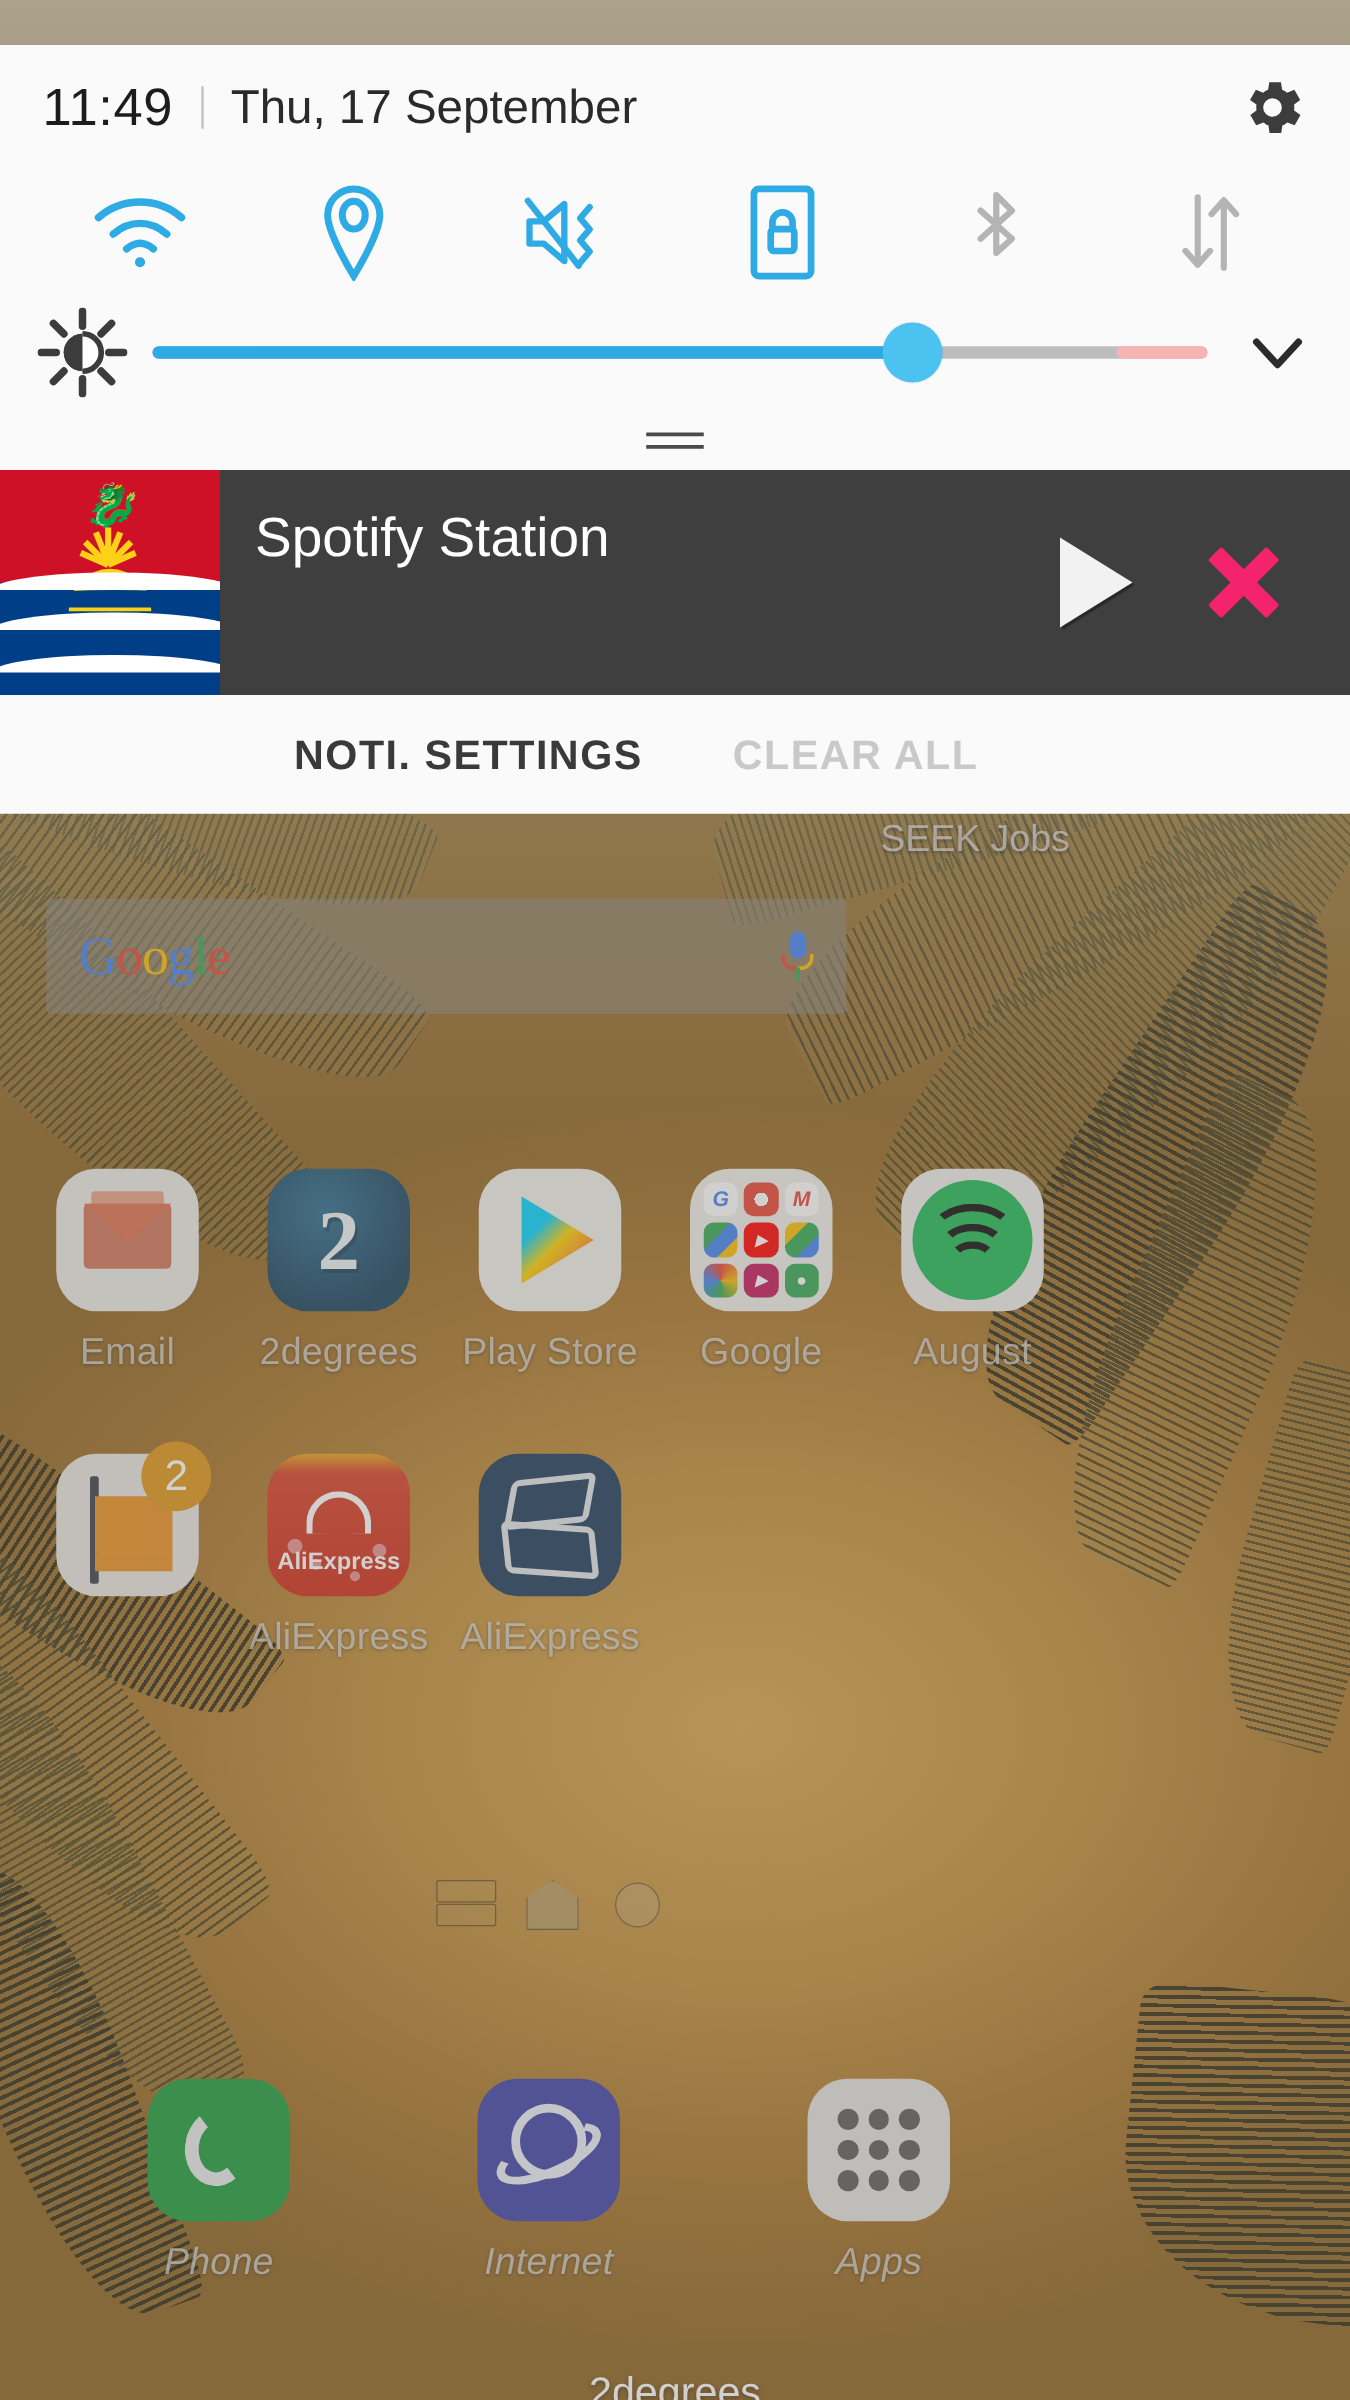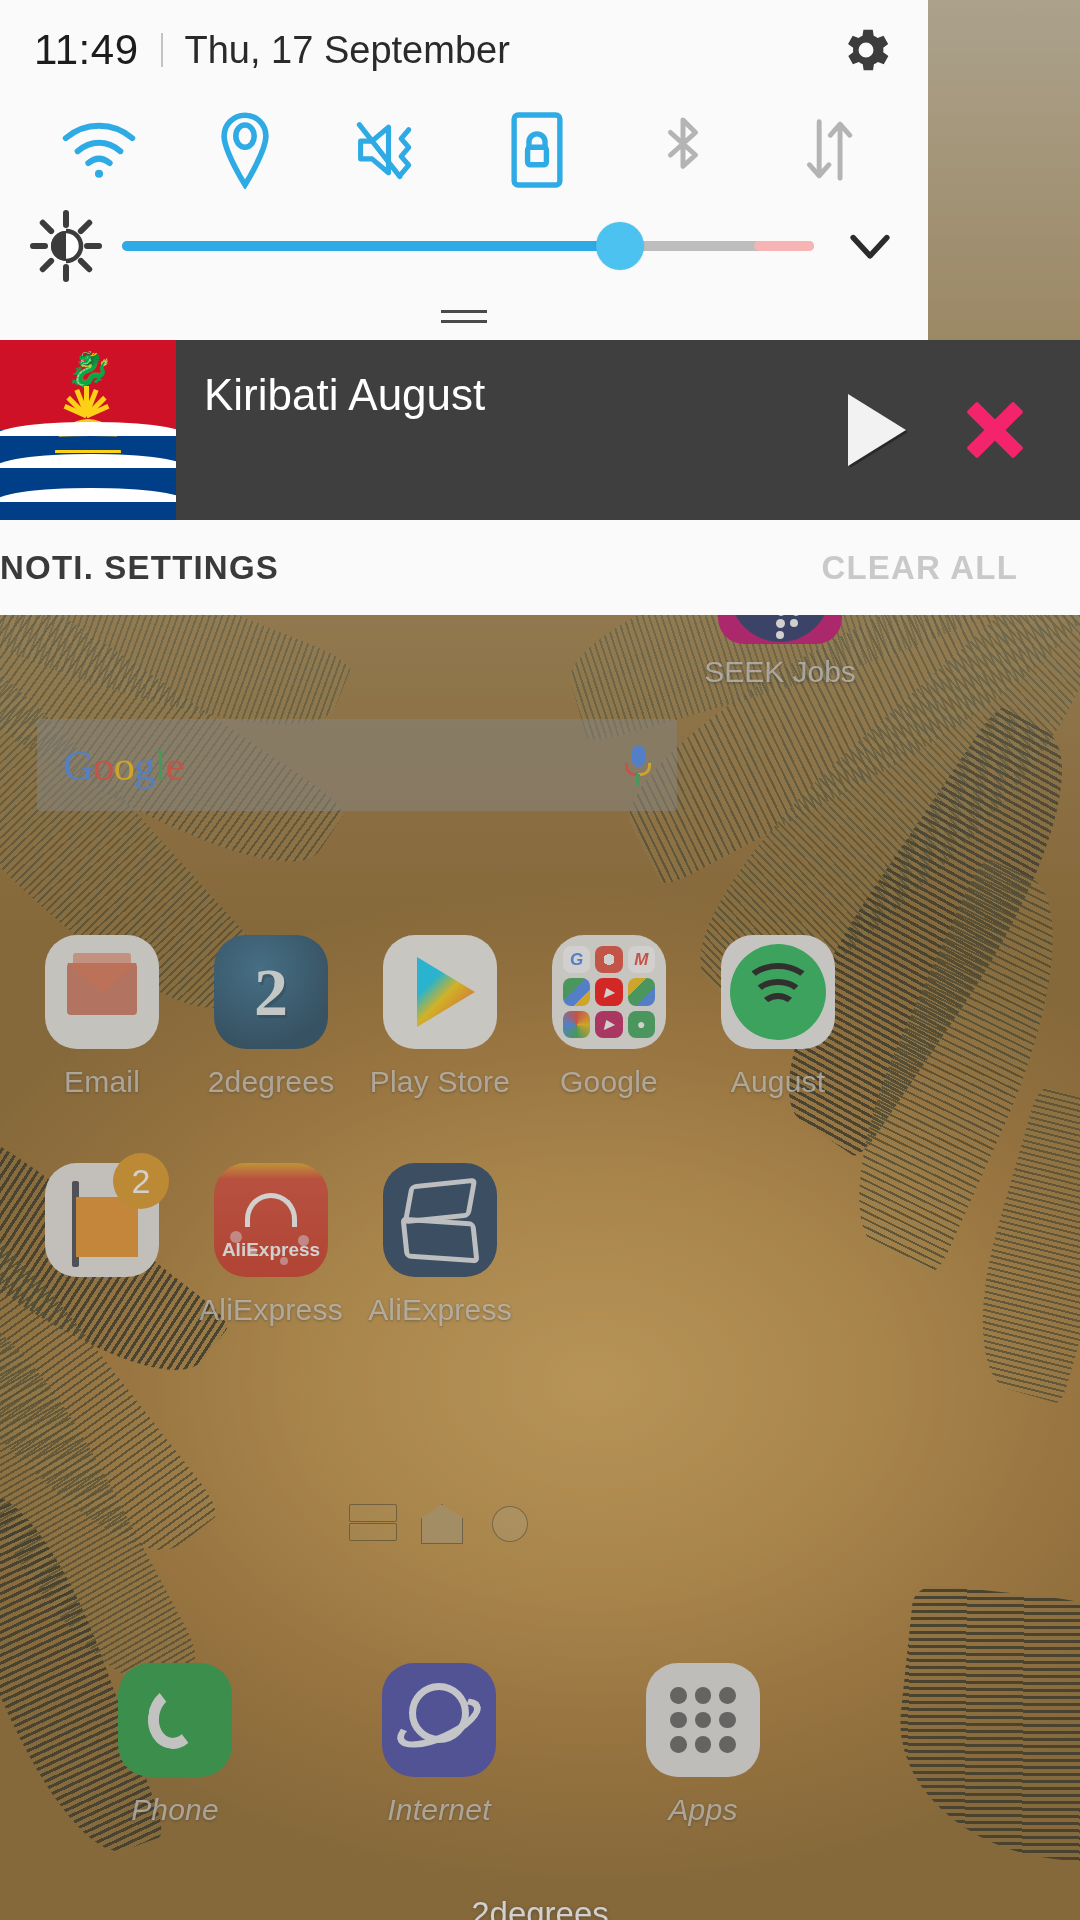--- a/index.html
+++ b/index.html
@@ -181,21 +181,21 @@
     clip-path:polygon(50% 0,100% 36%,100% 100%,0 100%,0 36%);
   }
   .nav-back{ left:478px; }
   .nav-back .c{ position:absolute; left:14px; top:8px; width:36px; height:36px; border-radius:50%; border:1px solid rgba(40,34,20,.5); background:rgba(200,190,162,.25);}
 
   
   .home-dim{ position:absolute; left:0; top:0; width:1080px; height:1920px; background:rgba(120,118,112,.34); }
 
   
   #shade{ position:absolute; left:0; top:0; width:1080px; }
-  .qs-panel{ background:#fafafa; width:928px; }
+  .qs-panel{ background:#fafafa; width:1080px;margin-top:36px; }
   .statusrow{ height:100px; display:flex; align-items:center; padding:0 34px; }
   .clock{ font-size:42px; color:#1c1c1c; letter-spacing:.5px; }
   .sep{ width:2px; height:34px; background:#c3c3c3; margin:0 22px; }
   .datetxt{ font-size:38px; color:#2a2a2a; }
   .gear-wrap{ margin-left:auto; width:56px; height:56px; position:relative; }
 
   .qsicons{ height:100px; display:flex; align-items:center; justify-content:space-around; padding:0 26px; }
   .qsi{ width:104px; height:86px; display:flex; align-items:center; justify-content:center; }
 
   .brightrow{ height:92px; display:flex; align-items:center; padding:0 30px; }
@@ -228,21 +228,21 @@
   .notif .sub{ font-size:32px; color:#e6e6e6; margin-top:14px; }
   .notif .acts{ display:flex; align-items:center; gap:58px; padding-right:54px; }
   .play-tri{ width:0;height:0; border-top:36px solid transparent; border-bottom:36px solid transparent; border-left:58px solid #f2f2f2; filter:drop-shadow(2px 2px 0 rgba(0,0,0,.35));}
   .xmark{ position:relative; width:62px; height:62px; }
   .xmark i{ position:absolute; left:50%; top:50%; width:66px; height:15px; background:#f4246c; border-radius:2px;}
   .xmark i:first-child{ transform:translate(-50%,-50%) rotate(45deg);}
   .xmark i:last-child{ transform:translate(-50%,-50%) rotate(-45deg);}
 
   .notif-actions{
     width:1080px; height:95px; background:#fafafa;
-    display:flex; align-items:center; justify-content:space-between; padding-right:62px; gap:72px;
+    display:flex; align-items:center; justify-content:center; padding-right:62px; gap:72px;
   }
   .na-btn{ font-size:33px; font-weight:700; letter-spacing:1.2px; }
   .na-settings{ color:#3a3a3a; }
   .na-clear{ color:#c9c9c9; }
 </style>
 </head>
 <body>
 
 <div id="home-screen">
   <div class="wall-base"></div>
@@ -557,21 +557,21 @@
       <i class="ray" style="left:84px;top:52px;width:5px;height:24px;transform:rotate(66deg)"></i>
       <i class="ray" style="left:84px;top:52px;width:5px;height:24px;transform:rotate(-66deg)"></i>
       <i class="sun"></i>
       <i class="wave" style="bottom:84px;background:#fff"></i>
       <i class="wave" style="bottom:70px;background:#003F87"></i>
       <i class="wave" style="bottom:52px;background:#fff"></i>
       <i class="wave" style="bottom:36px;background:#003F87"></i>
       <i class="wave" style="bottom:18px;background:#fff"></i>
     </div>
     <div class="txt">
-      <div class="title">Kiribati August</div>
+      <div class="title">Spotify Station</div>
     </div>
     <div class="acts">
       <span class="play-tri"></span>
       <span class="xmark">
           <i></i>
           <i></i>
         </span>
     </div>
   </div>
 

